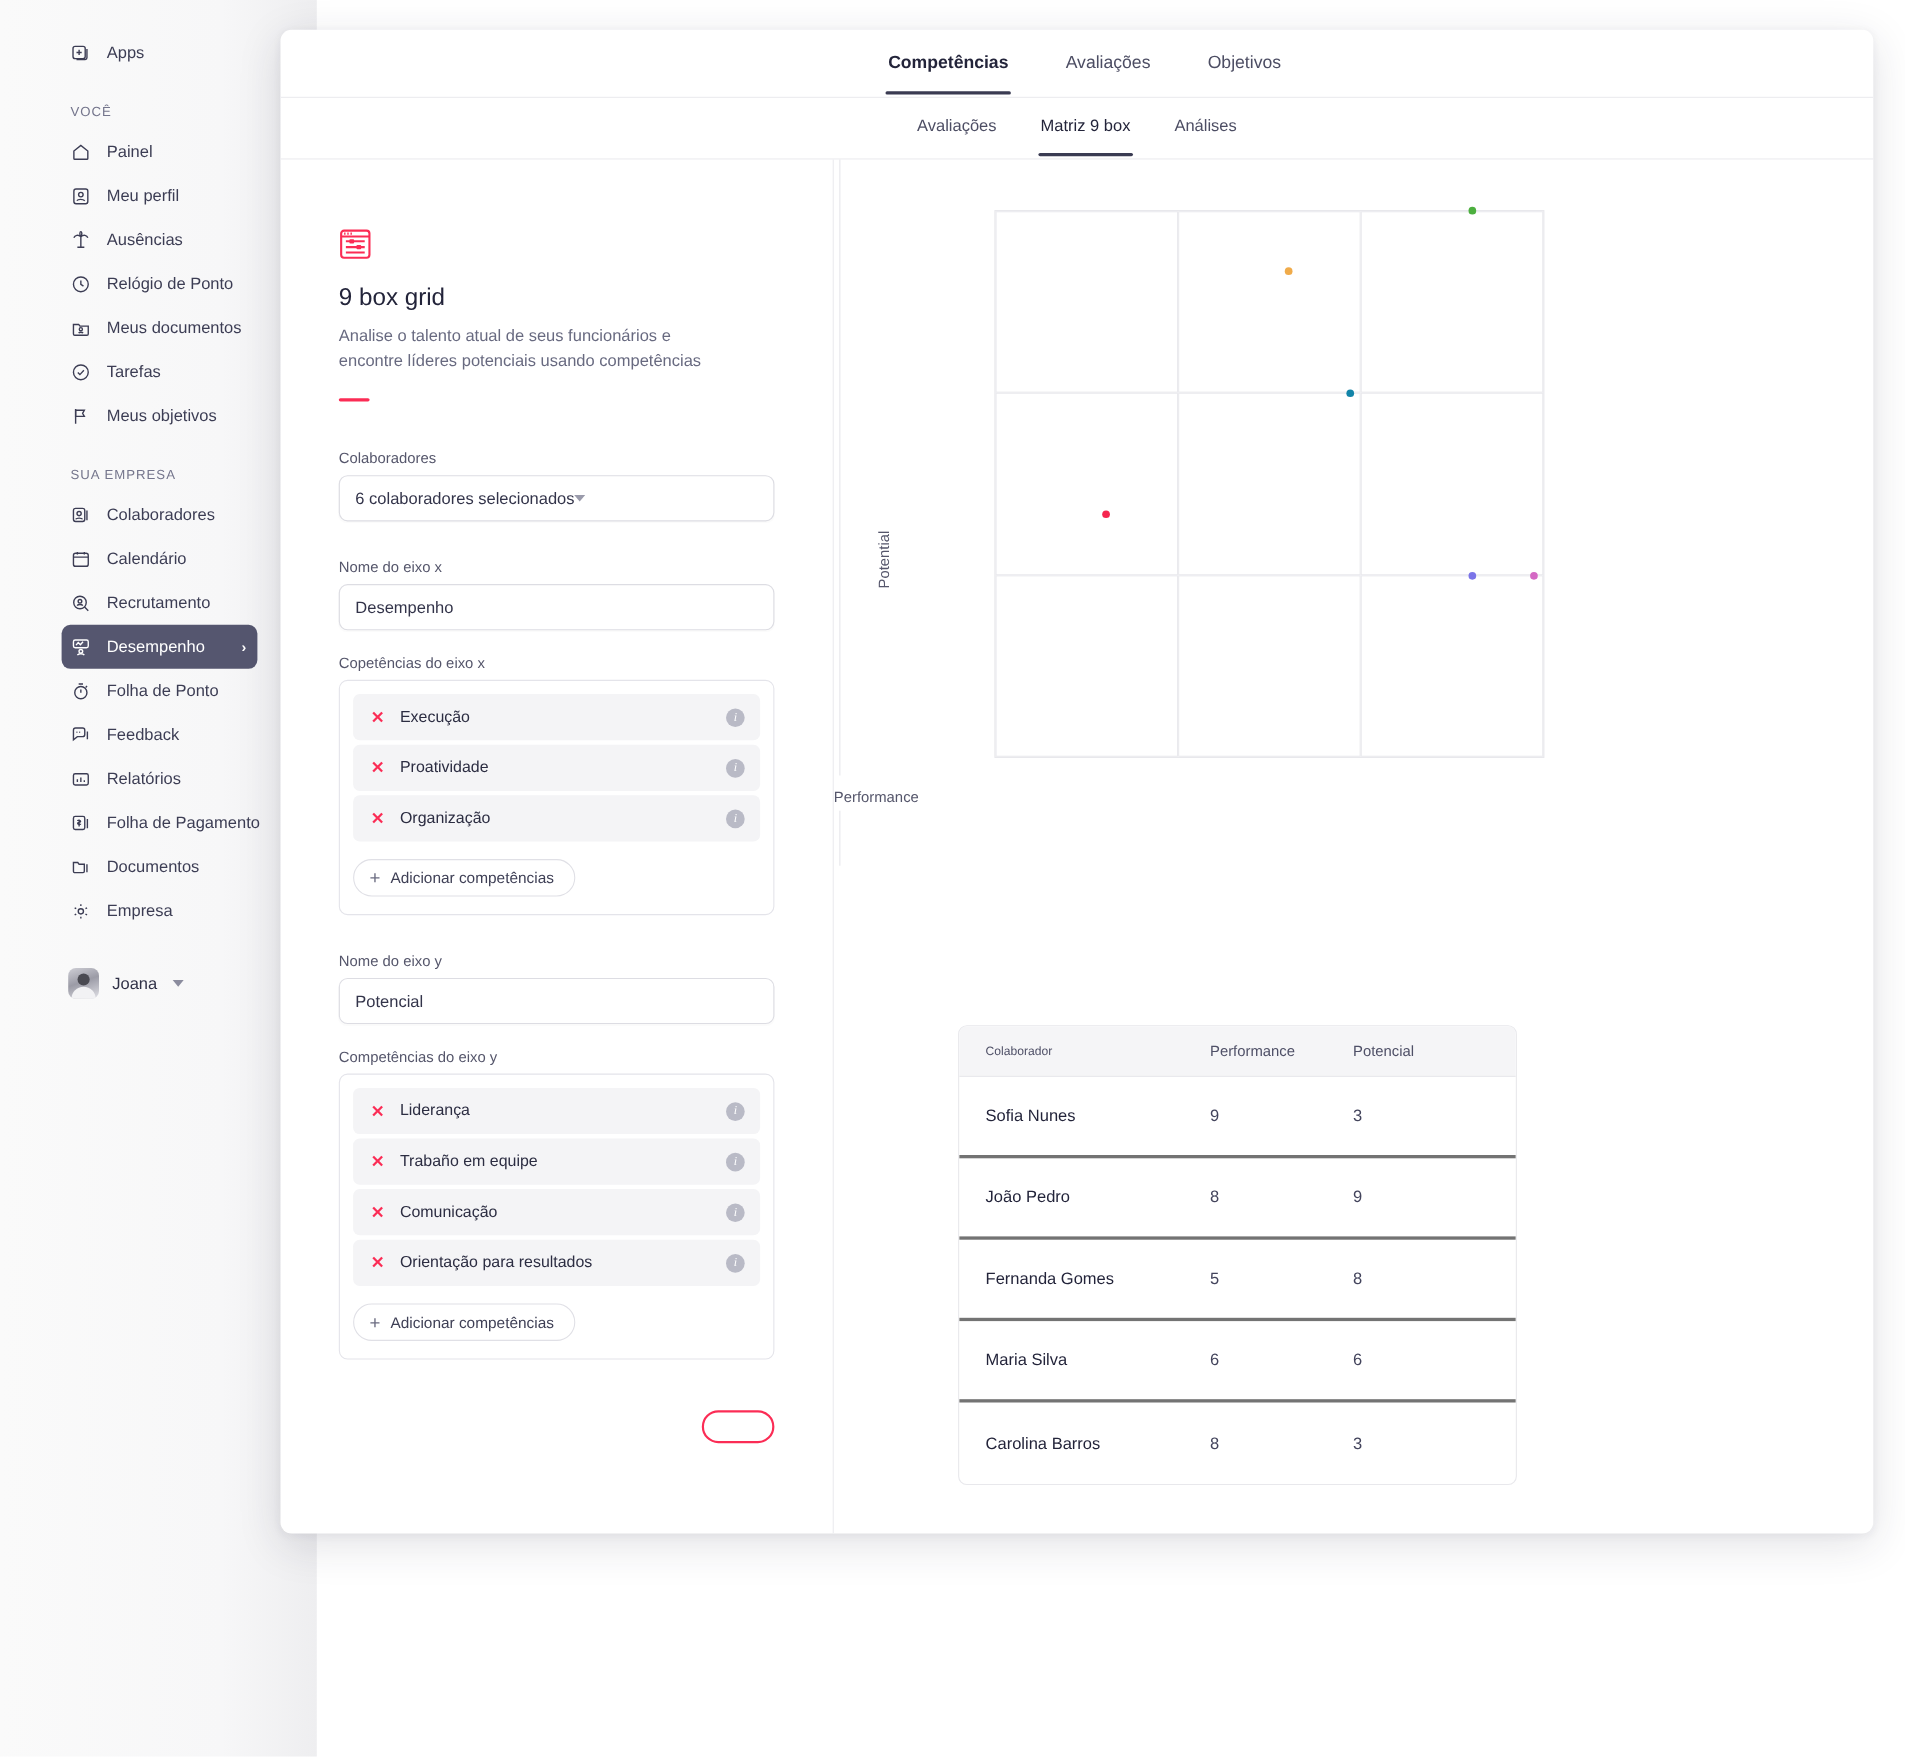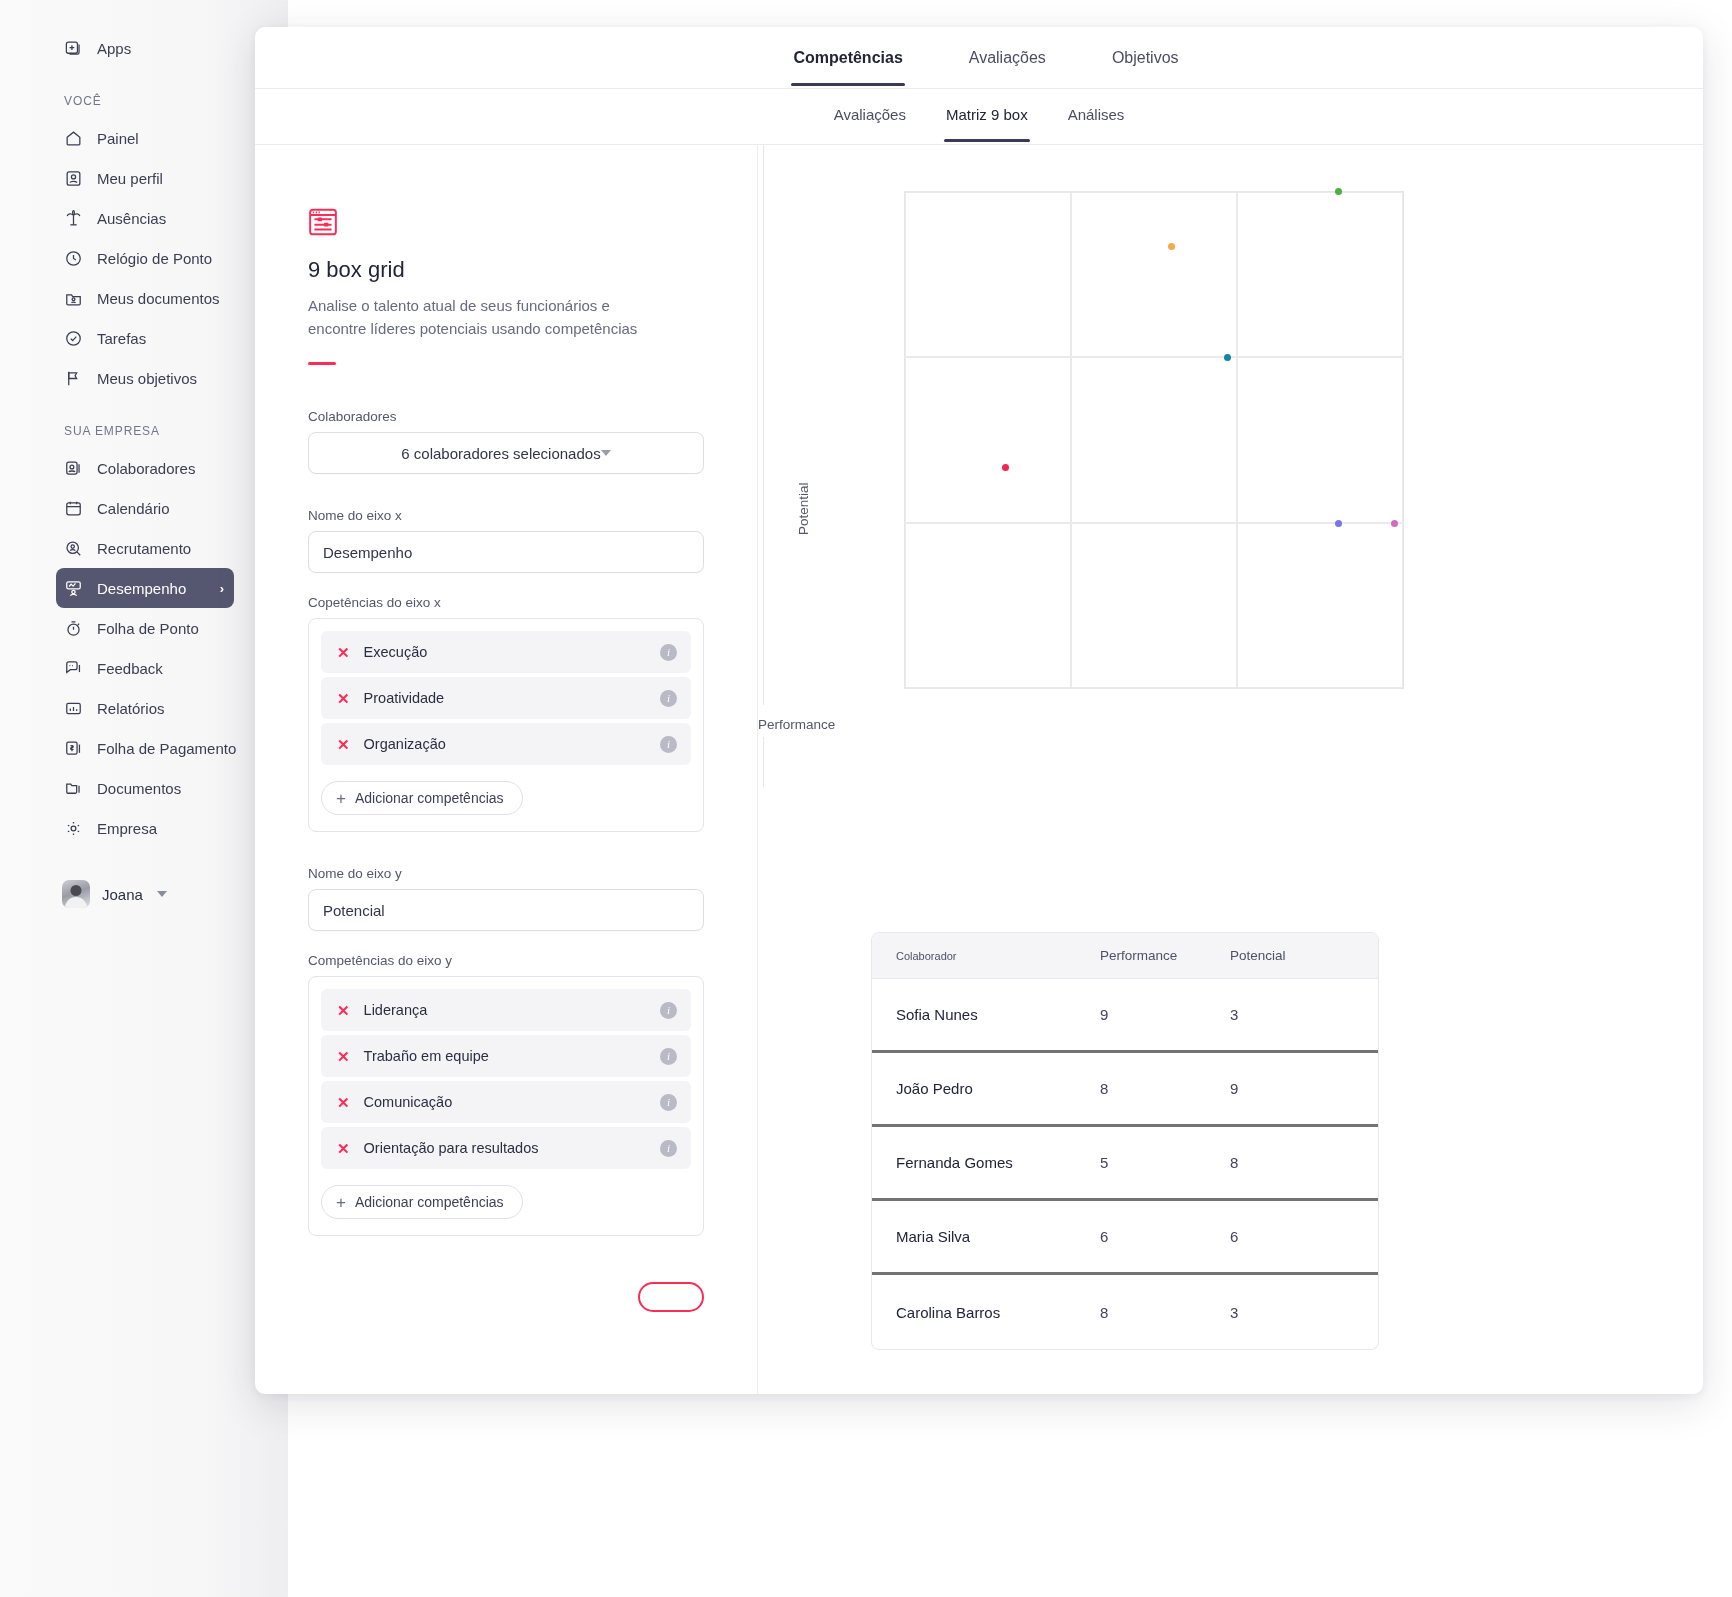--- a/index.html
+++ b/index.html
@@ -100,21 +100,21 @@
     position: absolute;
     left: 255px; top: 27px;
     width: 1448px; height: 1367px;
     background: #ffffff;
     border-radius: 10px;
     box-shadow: 0 10px 40px rgba(40,40,60,0.13), 0 2px 8px rgba(40,40,60,0.06);
     overflow: hidden;
   }
   .tabs-top {
     height: 62px; display: flex; align-items: flex-start;
-    justify-content: center; gap: 66px;
+    justify-content: center; gap: 52px;
     border-bottom: 1px solid #ececef;
     padding-top: 22px;
     padding-left: 14px;
   }
   .tab-top {
     font-size: 16px; color: #4c4d63; padding-bottom: 19px; cursor: pointer;
     position: relative;
   }
   .tab-top.active { color: #23243a; font-weight: 700; }
   .tab-top.active::after {
@@ -154,21 +154,21 @@
   .field-label { font-size: 13.5px; color: #55566b; margin-bottom: 8px; }
   .select-box, .text-input {
     width: 396px; height: 42px;
     border: 1px solid #dddde3; border-radius: 8px;
     background: #ffffff;
     display: flex; align-items: center;
     padding: 0 14px;
     font-size: 15px; color: #33344a;
     box-shadow: 0 1px 1px rgba(0,0,0,0.02);
   }
-  .select-box { justify-content: center; cursor: pointer; }
+  .select-box { justify-content: flex-start; cursor: pointer; }
   .sel-caret {
     width: 0; height: 0; border-left: 5px solid transparent;
     border-right: 5px solid transparent; border-top: 6px solid #9a9bab;
   }
   .gap-36 { height: 34px; }
   .gap-22 { height: 22px; }
 
   .chips-box {
     width: 396px; border: 1px solid #e4e4ea; border-radius: 8px;
     padding: 12px 12px 16px 12px; background: #ffffff;

